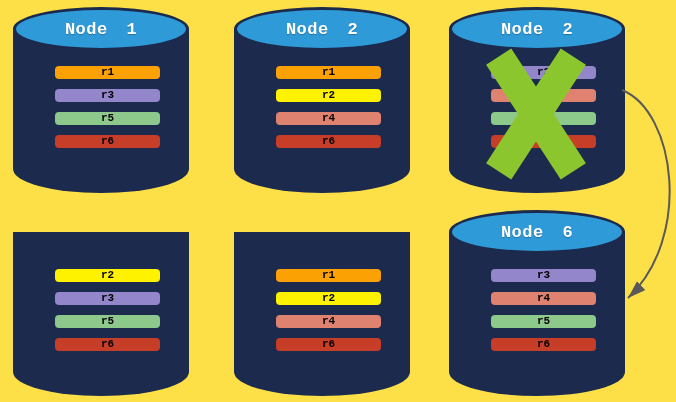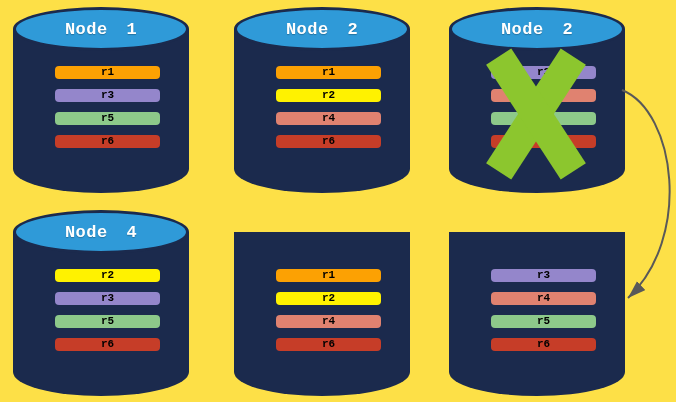--- a/index.html
+++ b/index.html
@@ -123,41 +123,41 @@
         <div class="bar" style="background: rgb(141, 201, 138); color: rgb(0, 0, 0);">r5</div>
         <div class="bar" style="background: rgb(198, 61, 40); color: rgb(0, 0, 0);">r6</div>
       </div>
   <div class="x-mark">
         <div class="x-stroke s1" style="background: rgb(140, 198, 46);"></div>
         <div class="x-stroke s2" style="background: rgb(140, 198, 46);"></div>
       </div>
     </div>
     <div class="node" style="left: 13px; top: 210px;">
     <div class="cyl-body" style="background: rgb(27, 42, 77);"></div>
-    <div class="cyl-top" style="background: rgb(47, 154, 216); border-color: rgb(27, 42, 77);">
-      <span class="node-title" style="color: rgb(255, 255, 255);">Node 4</span>
-    </div>
     <div class="replica-list">
         <div class="bar" style="background: rgb(255, 242, 0); color: rgb(0, 0, 0);">r2</div>
         <div class="bar" style="background: rgb(148, 134, 203); color: rgb(0, 0, 0);">r3</div>
         <div class="bar" style="background: rgb(141, 201, 138); color: rgb(0, 0, 0);">r5</div>
         <div class="bar" style="background: rgb(198, 61, 40); color: rgb(0, 0, 0);">r6</div>
       </div>
   </div>
     <div class="node" style="left: 234px; top: 210px;">
     <div class="cyl-body" style="background: rgb(27, 42, 77);"></div>
     <div class="replica-list">
         <div class="bar" style="background: rgb(252, 161, 3); color: rgb(0, 0, 0);">r1</div>
         <div class="bar" style="background: rgb(255, 242, 0); color: rgb(0, 0, 0);">r2</div>
         <div class="bar" style="background: rgb(224, 130, 112); color: rgb(0, 0, 0);">r4</div>
         <div class="bar" style="background: rgb(198, 61, 40); color: rgb(0, 0, 0);">r6</div>
       </div>
   </div>
     <div class="node" style="left: 449px; top: 210px;">
     <div class="cyl-body" style="background: rgb(27, 42, 77);"></div>
+    <div class="cyl-top" style="background: rgb(47, 154, 216); border-color: rgb(27, 42, 77);">
+      <span class="node-title" style="color: rgb(255, 255, 255);">Node 6</span>
+    </div>
     <div class="replica-list">
         <div class="bar" style="background: rgb(148, 134, 203); color: rgb(0, 0, 0);">r3</div>
         <div class="bar" style="background: rgb(224, 130, 112); color: rgb(0, 0, 0);">r4</div>
         <div class="bar" style="background: rgb(141, 201, 138); color: rgb(0, 0, 0);">r5</div>
         <div class="bar" style="background: rgb(198, 61, 40); color: rgb(0, 0, 0);">r6</div>
       </div>
   </div>
   </div>
 
 </body></html>

